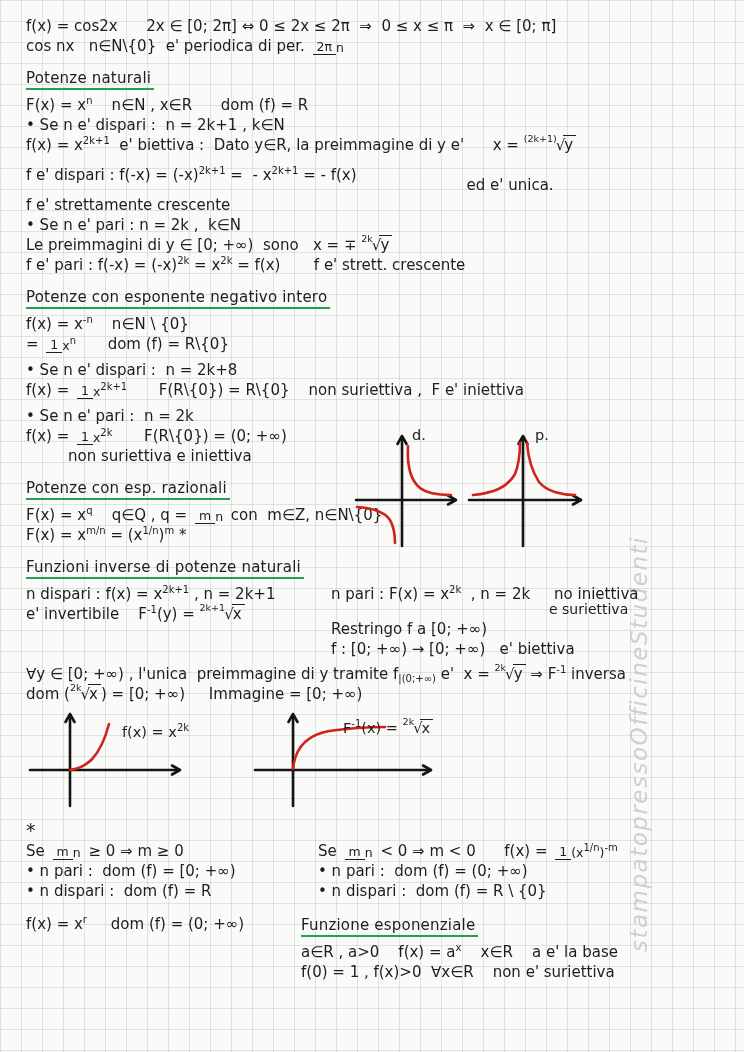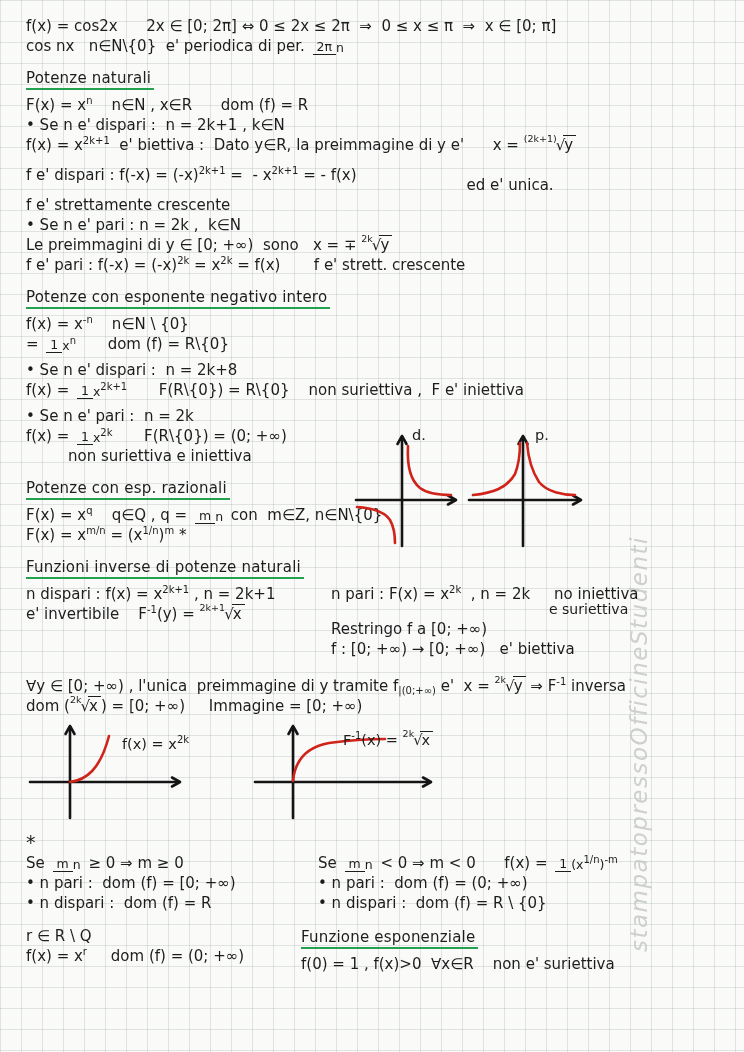--- a/index.html
+++ b/index.html
@@ -98,21 +98,21 @@
           <div class="line"><span>n dispari : f(x) = x<sup>2k+1</sup> , n = 2k+1</span></div>
           <div class="line"><span>e' invertibile    F<sup>-1</sup>(y) = <span class="rt"><sup class="rix">2k+1</sup><span class="sq">√</span><span class="rad">x</span></span></span></div>
         </div>
         <div class="col-r">
           <div class="line"><span>n pari : F(x) = x<sup>2k</sup>  , n = 2k     no iniettiva</span></div>
           <div class="line subnote"><span>e suriettiva</span></div>
           <div class="line"><span>Restringo f a [0; +∞)</span></div>
           <div class="line"><span>f : [0; +∞) → [0; +∞)   e' biettiva</span></div>
         </div>
       </div>
-      <div class="line" style="margin-top:17px"><span>∀y ∈ [0; +∞) , l'unica  preimmagine di y tramite f<sub>|(0;+∞)</sub> e'  x = <span class="rt"><sup class="rix">2k</sup><span class="sq">√</span><span class="rad">y</span></span> ⇒ F<sup>-1</sup> inversa</span></div>
+      <div class="line" style="margin-top:5px"><span>∀y ∈ [0; +∞) , l'unica  preimmagine di y tramite f<sub>|(0;+∞)</sub> e'  x = <span class="rt"><sup class="rix">2k</sup><span class="sq">√</span><span class="rad">y</span></span> ⇒ F<sup>-1</sup> inversa</span></div>
       <div class="line"><span>dom (<span class="rt"><sup class="rix">2k</sup><span class="sq">√</span><span class="rad">x</span></span>) = [0; +∞)     Immagine = [0; +∞)</span></div>
 
       <div class="graph-row">
         <div class="gbox" style="width:225px;height:102px">
           <span class="glabel" style="left:96px;top:16px">f(x) = x<sup>2k</sup></span>
           <svg width="225" height="102" viewBox="0 0 225 102">
             <path class="axis" d="M44 8 V98"></path>
             <path class="axis" d="M44 6 l-4.5 8 M44 6 l4.5 8"></path>
             <path class="axis" d="M4 62 H152"></path>
             <path class="axis" d="M154 62 l-8 -4.5 M154 62 l-8 4.5"></path>
@@ -143,25 +143,25 @@
         <div class="col-r">
           <div class="line"><span>Se <span class="frac"><span class="fn">m</span><span class="fd">n</span></span> &lt; 0 ⇒ m &lt; 0      f(x) = <span class="frac"><span class="fn">1</span><span class="fd">(x<sup>1/n</sup>)<sup>-m</sup></span></span></span></div>
           <div class="line"><span>• n pari :  dom (f) = (0; +∞)</span></div>
           <div class="line"><span>• n dispari :  dom (f) = R \ {0}</span></div>
         </div>
       </div>
     </div>
 
     <div class="cols">
       <div class="col-l" style="width:275px">
-        <div class="line"><span>r ∈ R \ Q</span></div>
         <div class="line"><span>f(x) = x<sup>r</sup>     dom (f) = (0; +∞)</span></div>
       </div>
       <div class="col-r">
         <div class="heading"><span class="hd">Funzione esponenziale</span></div>
+        <div class="line"><span>a∈R , a&gt;0    f(x) = a<sup>x</sup>    x∈R    a e' la base</span></div>
         <div class="line"><span>f(0) = 1 , f(x)&gt;0  ∀x∈R    non e' suriettiva</span></div>
 
       </div>
     </div>
 
   </div>
 
   <div class="graph" style="left:352px;top:430px">
     <span class="glabel" style="left:60px;top:-3px">d.</span>
     <svg width="112" height="120" viewBox="0 0 112 120">

